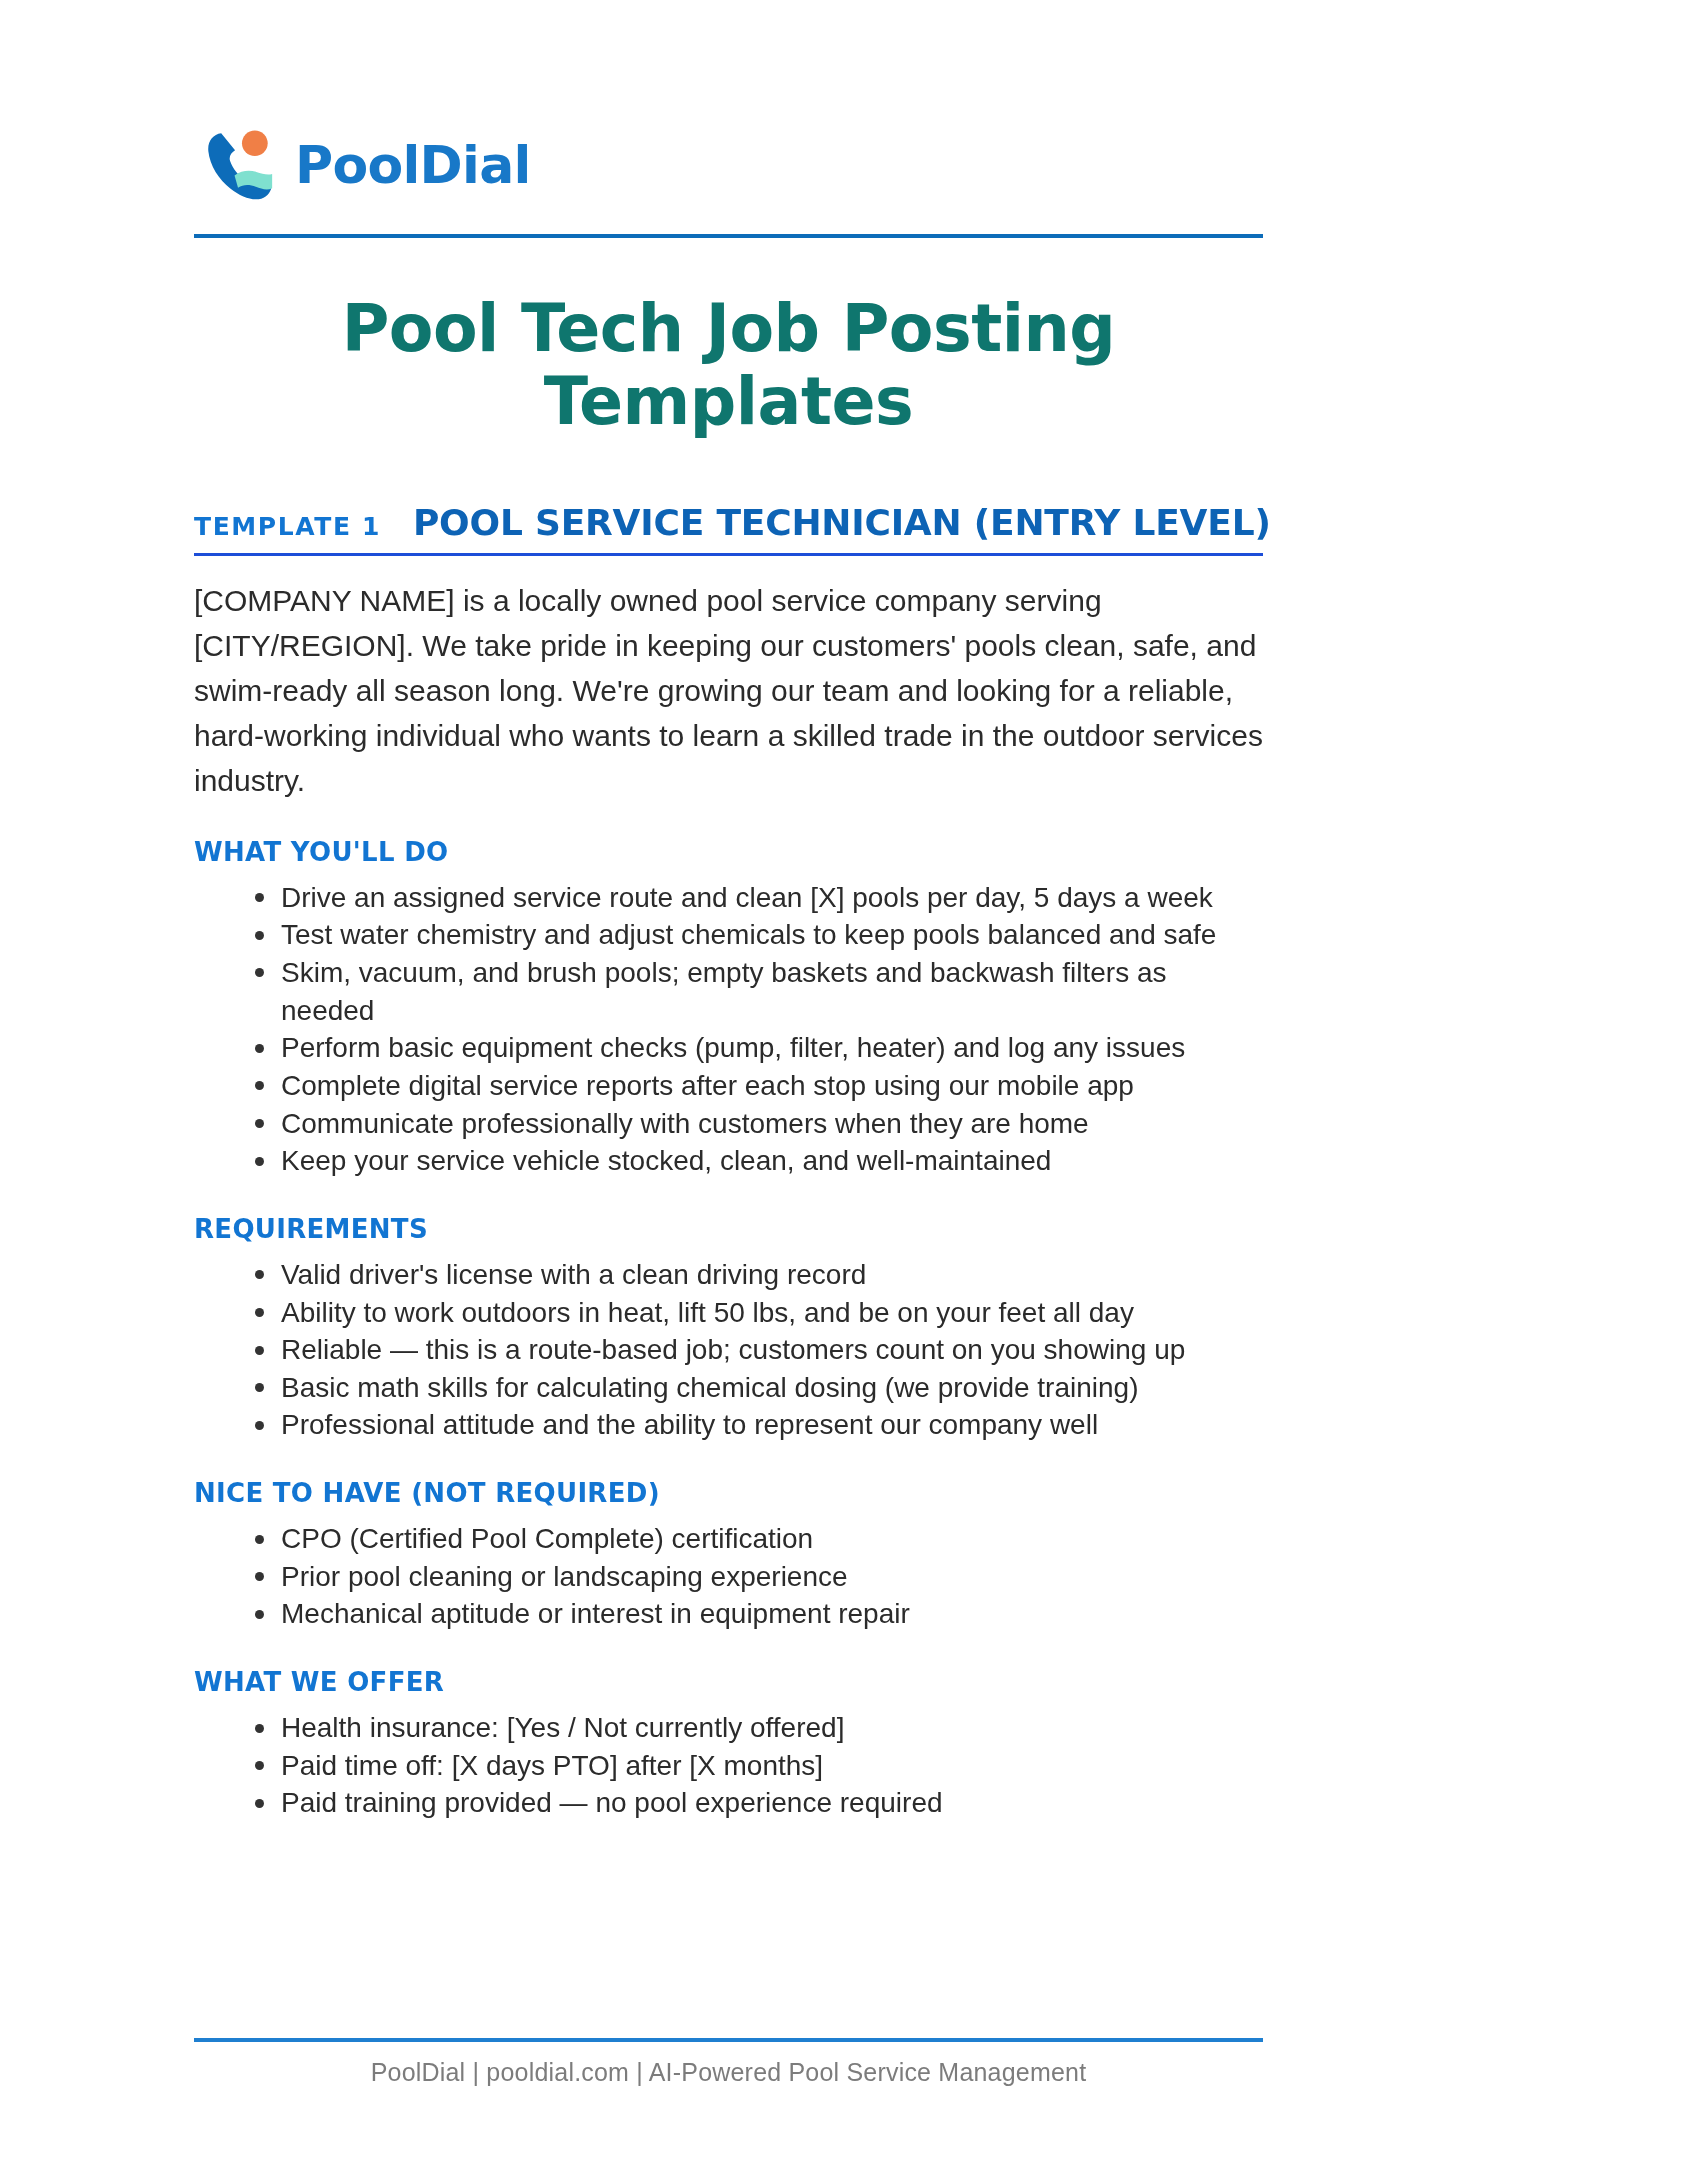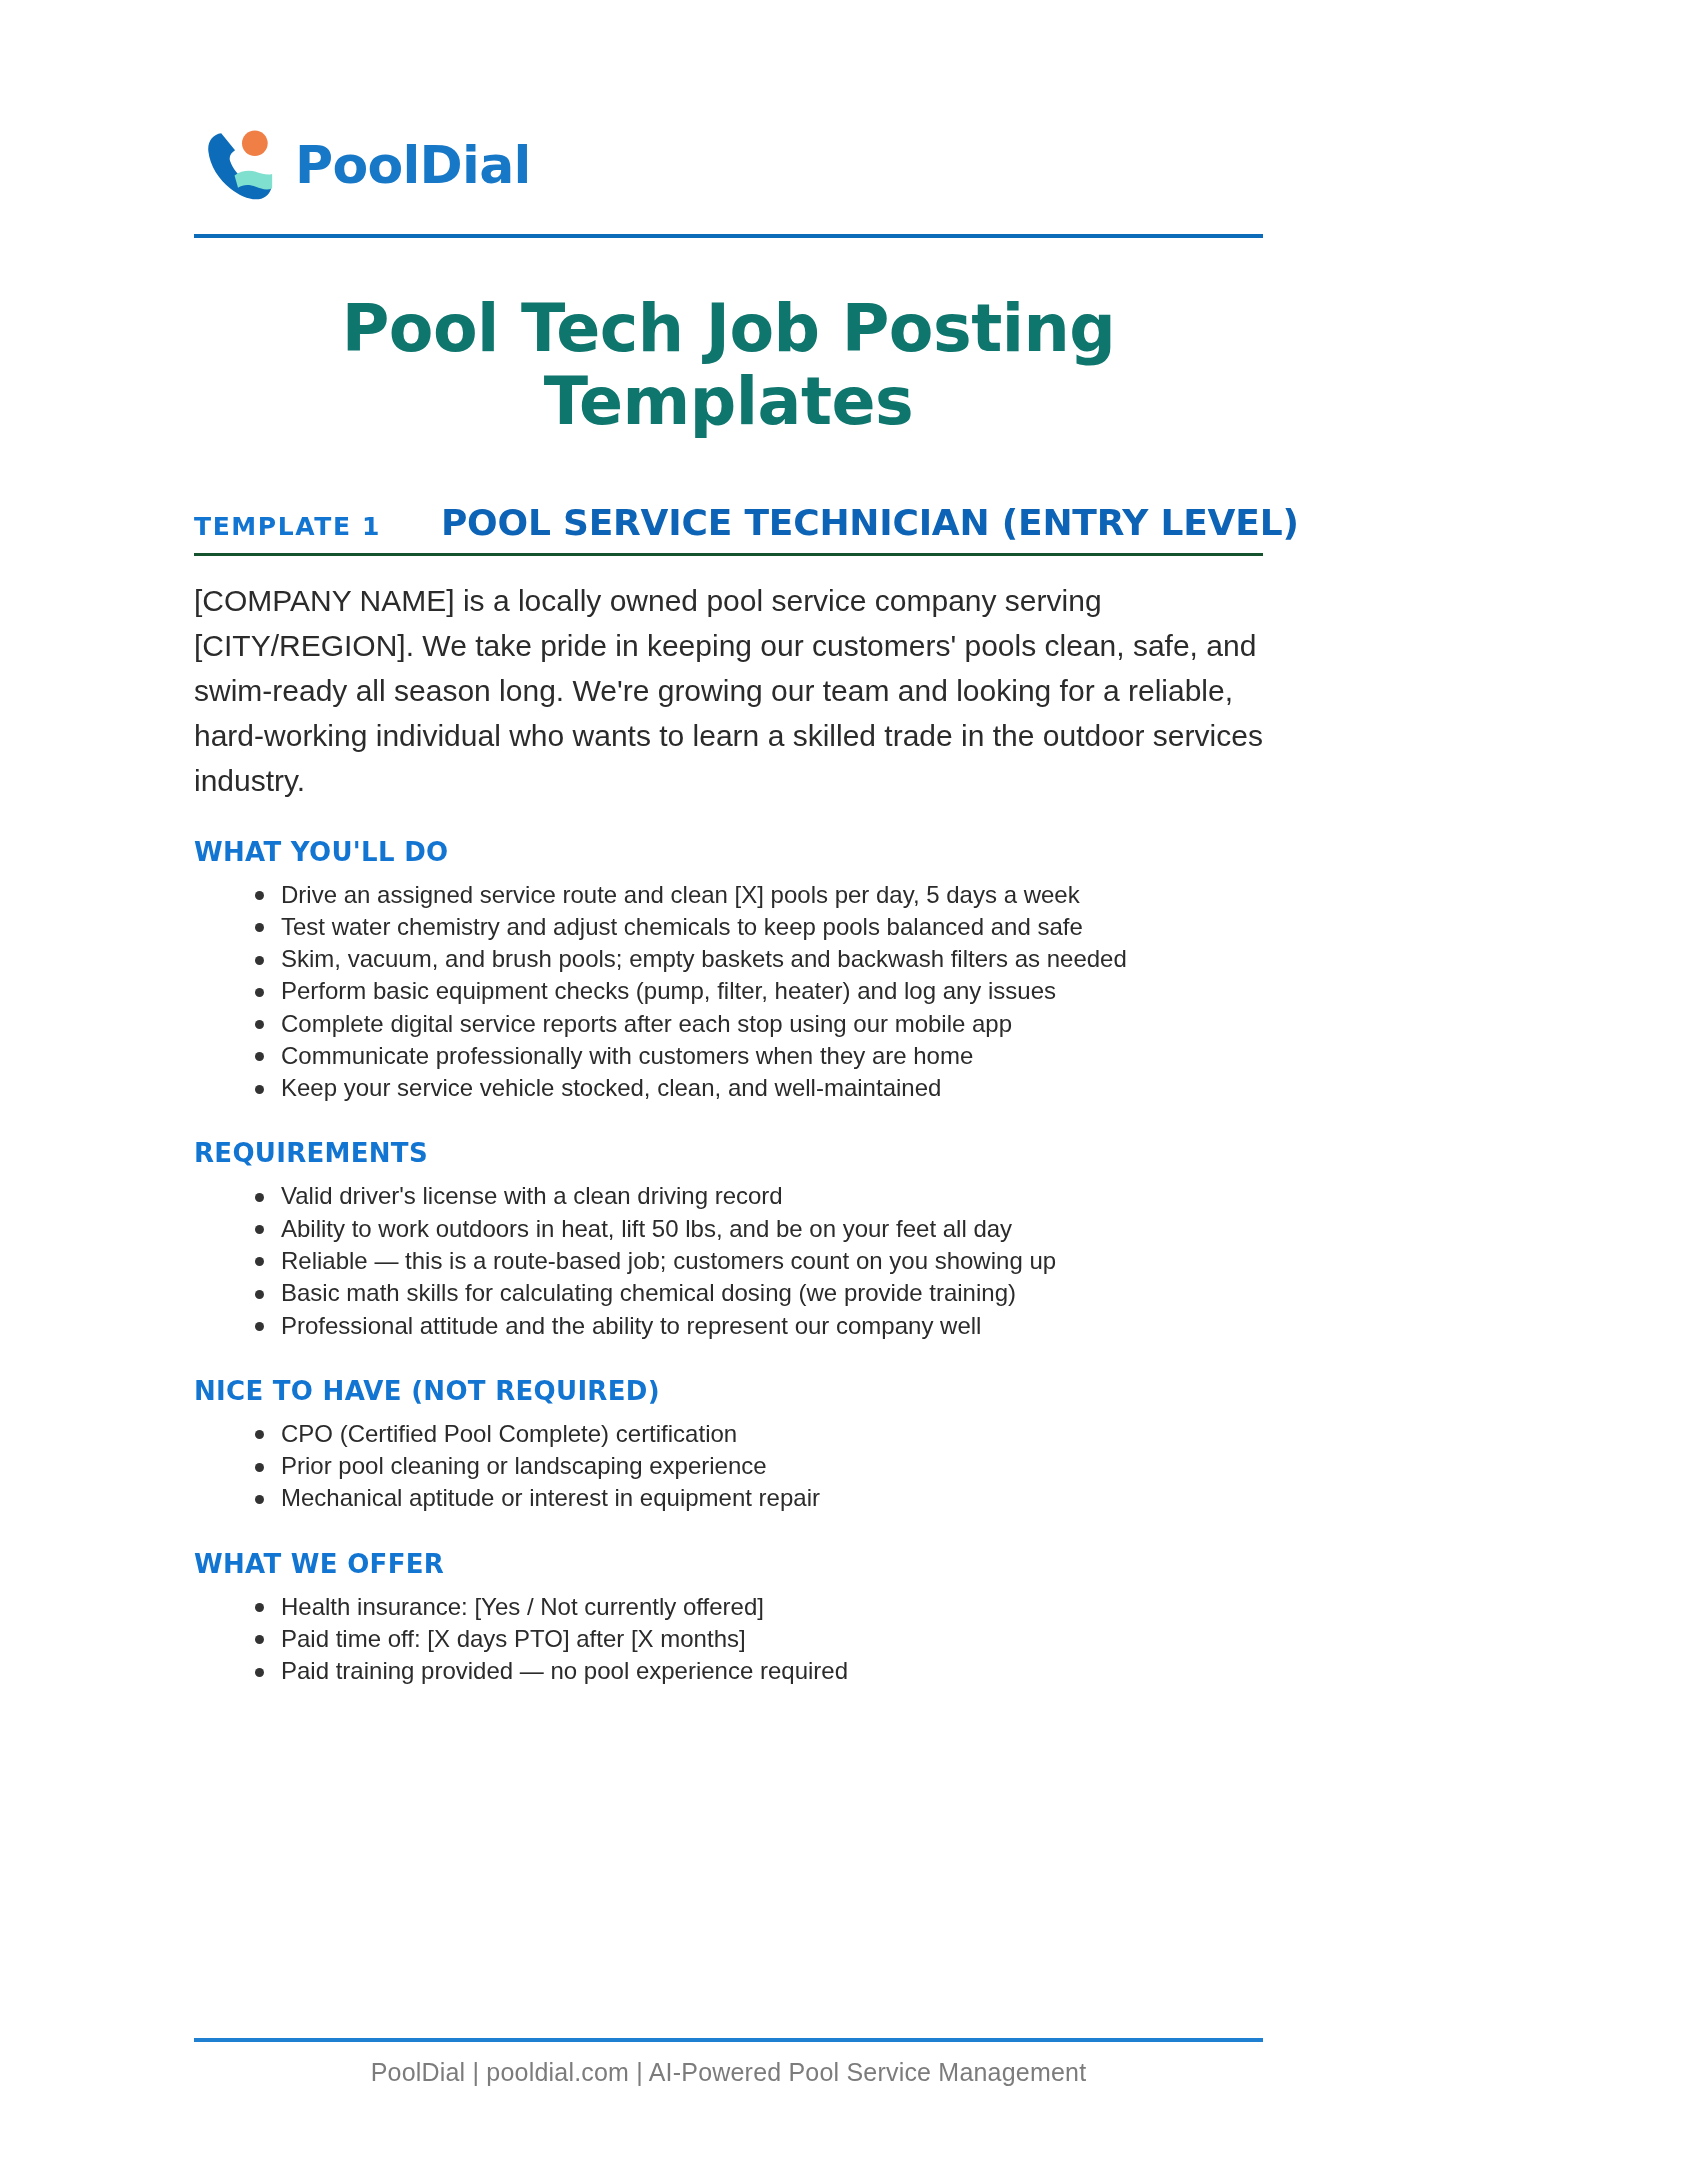--- a/index.html
+++ b/index.html
@@ -85,22 +85,21 @@
   }
 
   
   .section {
     margin: 63px 194px 0 194px;
   }
   .section-head {
     display: flex;
     align-items: baseline;
     padding-bottom: 10px;
-    border-bottom: 3px solid #14532d;
-    gap: 28px;
+    border-bottom: 3px solid #1d4ed8;
   }
   .section-kicker {
     font-family: "DejaVu Sans", sans-serif;
     font-size: 25px;
     font-weight: 700;
     color: #1275d2;
     letter-spacing: 1.6px;
     white-space: nowrap;
   }
   .section-title {
@@ -130,21 +129,21 @@
     letter-spacing: 0.3px;
   }
 
   ul.bullets {
     margin: 12px 0 0 0;
     padding: 0 0 0 61px;
     list-style: none;
   }
   ul.bullets li {
     position: relative;
-    font-size: 24px;
+    font-size: 28px;
     line-height: 1.345;
     color: #2b2b2b;
     padding-left: 26px;
     margin: 0;
   }
   ul.bullets li::before {
     content: "";
     position: absolute;
     left: 0;
     top: 0.52em;

